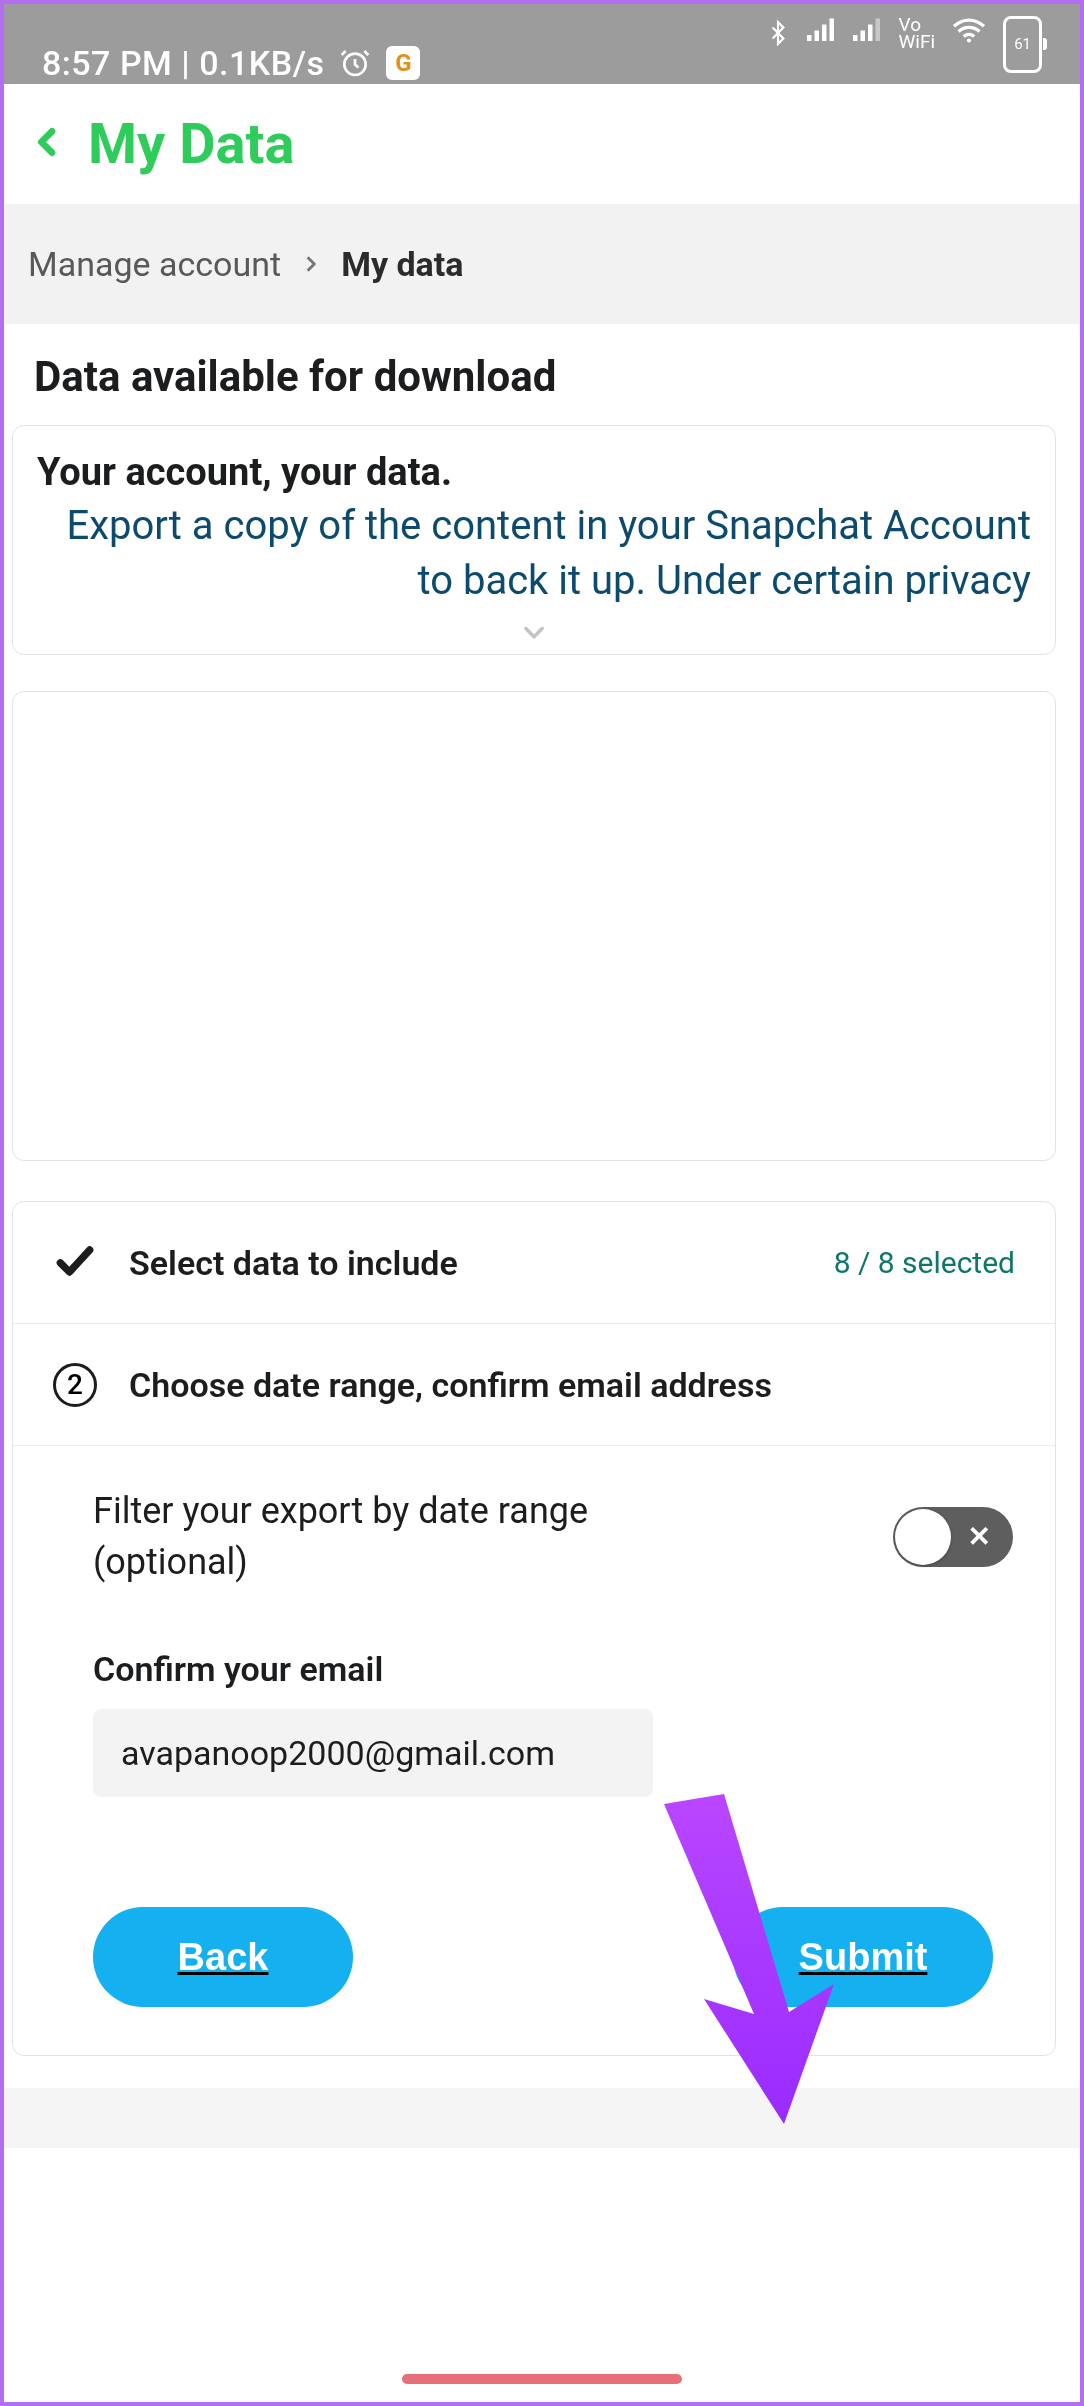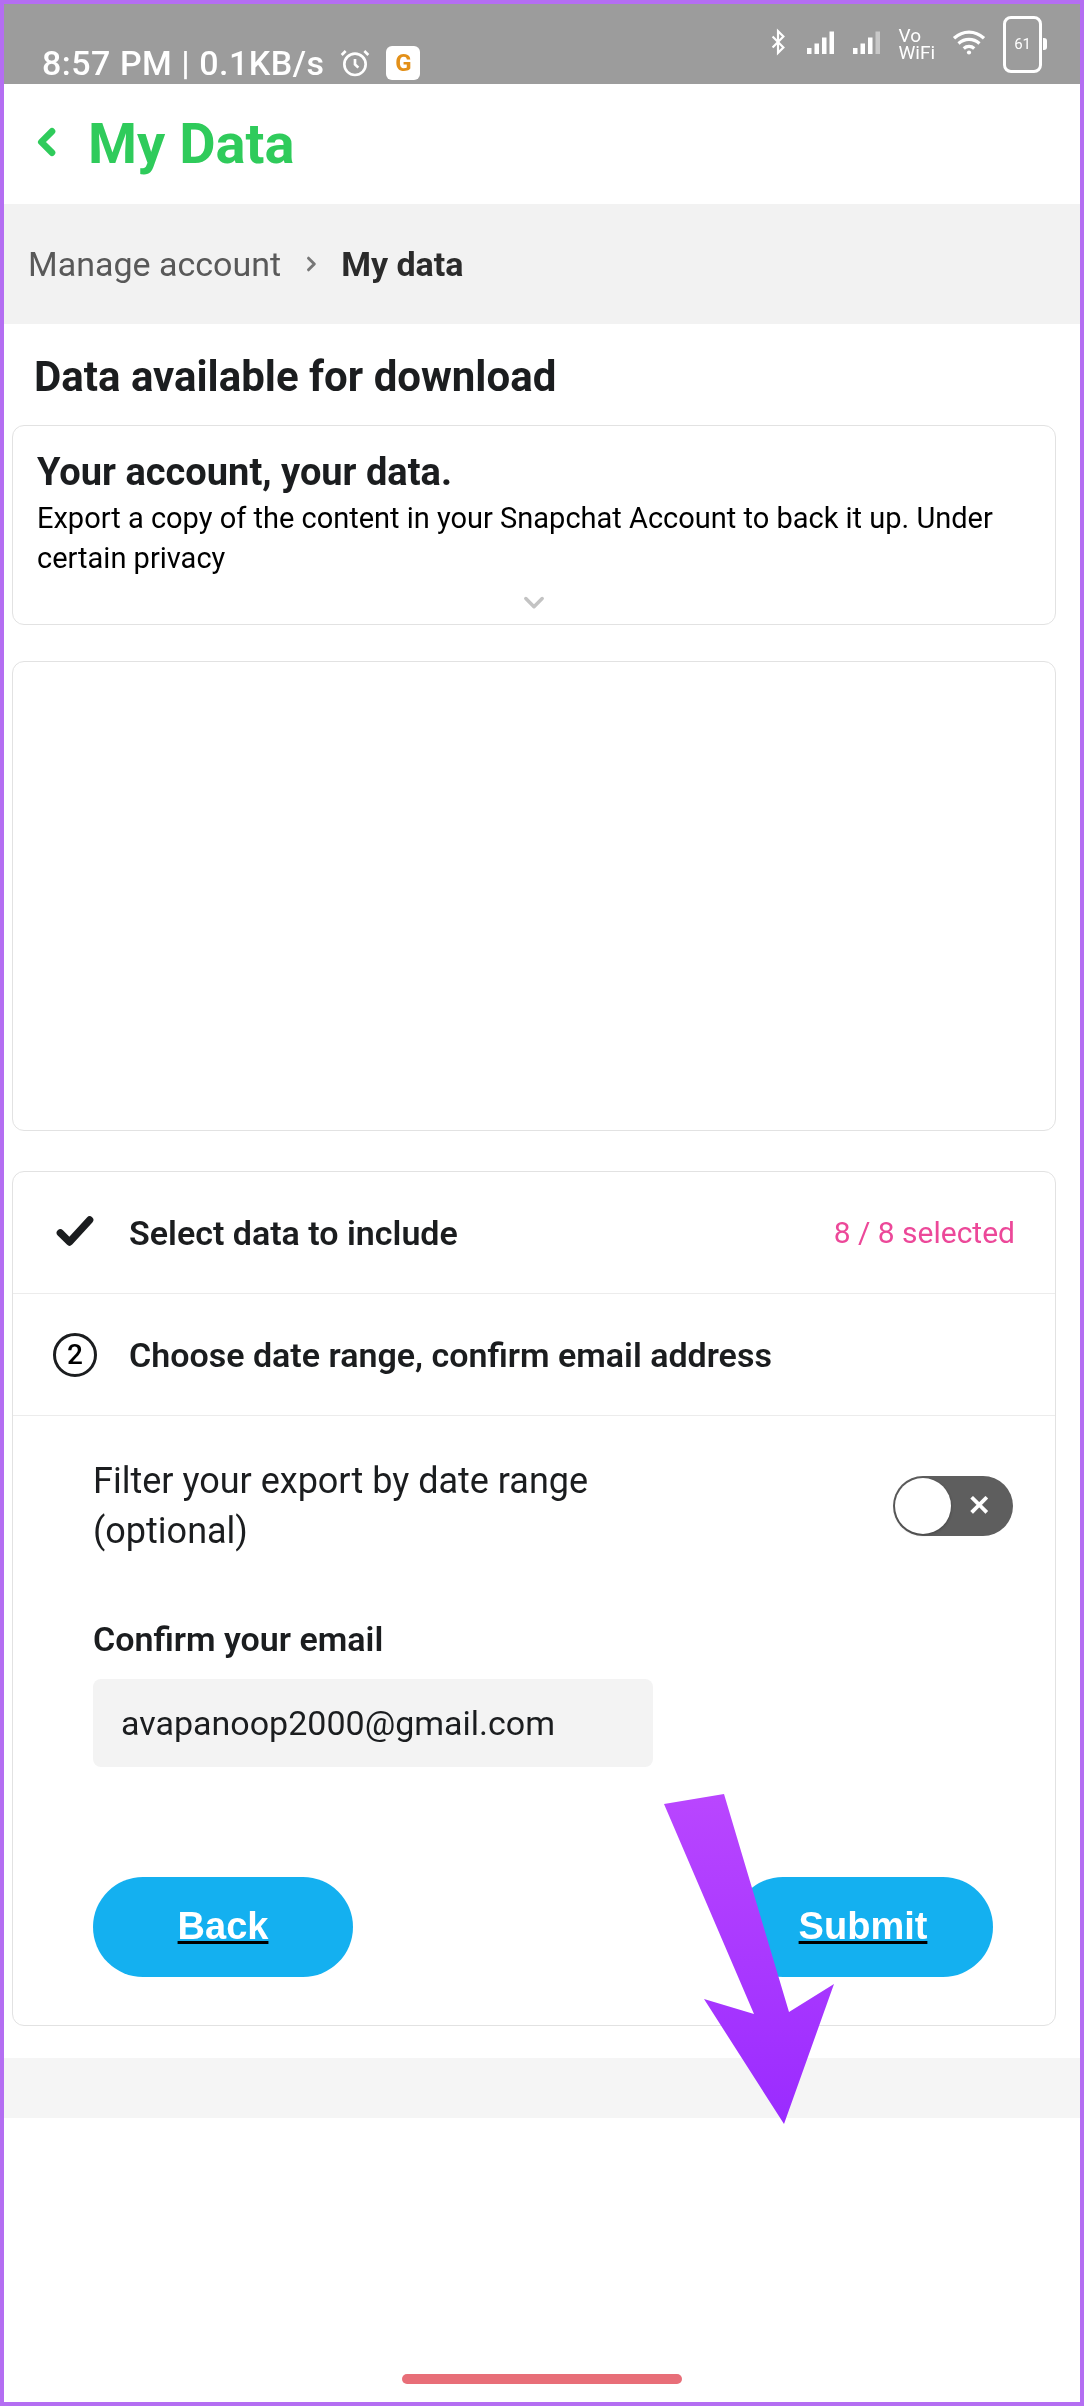--- a/index.html
+++ b/index.html
@@ -11,21 +11,21 @@
       height: 80px;
       background:#9c9c9c;
       display:flex; align-items:center; justify-content:space-between;
       padding:0 38px 0 38px;
       color:#fff;
     }
     .status-left { display:flex; align-items:center; gap:14px;margin-top:38px; }
     .status-time { font-size:34px; font-weight:500; letter-spacing:.5px; }
     .status-leftimg { width:34px; height:34px; display:flex;align-items:center;justify-content:center; }
     .g-ico{ width:34px;height:34px;background:#fff;border-radius:6px;display:flex;align-items:center;justify-content:center;font-weight:700;font-size:24px;color:#e39019; }
-    .status-right { display:flex; align-items:center; gap:16px; font-size:18px; }
+    .status-right { display:flex; align-items:flex-start; gap:16px; font-size:18px; }
     .vo-wifi { line-height:.9; font-size:19px; text-align:left; }
     .batt-box { border:3px solid #fff; border-radius:8px; padding:18px 8px; font-size:15px; line-height:1; position:relative; }
     .batt-box::after{content:"";position:absolute;right:-8px;top:50%;transform:translateY(-50%);width:4px;height:12px;background:#fff;border-radius:0 3px 3px 0;}
 
     
     .title-bar{ height:120px; display:flex; align-items:center; gap:24px; padding-left:28px; }
     .title-bar .chev-left{ }
     .title-bar h1{ color:#2fcb5b; font-size:56px; font-weight:700; }
 
     
@@ -34,33 +34,33 @@
     .breadcrumb .bc-current{ font-weight:700; color:#2b2b2b; }
 
     
     .content{ padding:28px 24px 0 8px; }
     .section-h{ font-size:42px; font-weight:700; color:#1b1d1f; margin:0 0 24px 22px; }
 
     .card{ border:1px solid #e2e2e2; border-radius:12px; }
 
     .intro-card{ padding:24px 24px 46px 24px; position:relative; margin-bottom:36px; }
     .intro-title{ font-size:38px; font-weight:700; color:#1b1d1f; margin-bottom:4px; }
-    .intro-body{ font-size:29px; line-height:1.38; color:#000000; }
+    .intro-body{ font-size:40px; line-height:1.38; color:#0c4a6e;text-align:right; }
     .expand-chev{ position:absolute; bottom:4px; left:50%; transform:translateX(-50%); color:#c3c3c3; }
 
     .blank-card{ height:470px; margin-bottom:40px; }
 
     
     .wizard-card{ }
     .step-row{ height:122px; display:flex; align-items:center; justify-content:space-between; padding:0 40px 0 40px; border-bottom:1px solid #ececec; }
     .step-row:last-of-type{ border-bottom:none; }
     .step-left{ display:flex; align-items:center; gap:32px; }
     .badge-circle{ width:44px; height:44px; border:3px solid #1b1d1f; border-radius:50%; display:flex;align-items:center;justify-content:center; font-size:28px; font-weight:500; }
     .step-title{ font-size:34px; font-weight:600; color:#1b1d1f; }
-    .step-count{ font-size:30px; color:#ec4899; }
+    .step-count{ font-size:30px; color:#0f766e; }
 
     
     .step-body{ padding:40px 42px 48px 80px; }
     .filter-row{ display:flex; align-items:center; justify-content:space-between; gap:40px; }
     .filter-label{ font-size:36px; font-weight:400; color:#1b1d1f; line-height:1.4; max-width:640px; }
 
     .toggle{ width:120px; height:60px; background:#5e5e5e; border-radius:60px; position:relative; display:flex; align-items:center; }
     .toggle-knob{ width:56px; height:56px; border-radius:50%; background:#fff; position:absolute; left:2px; box-shadow:0 1px 3px rgba(0,0,0,.3); }
     .toggle-x{ position:absolute; right:22px; color:#fff; font-size:28px; font-weight:700; line-height:1; }
 

